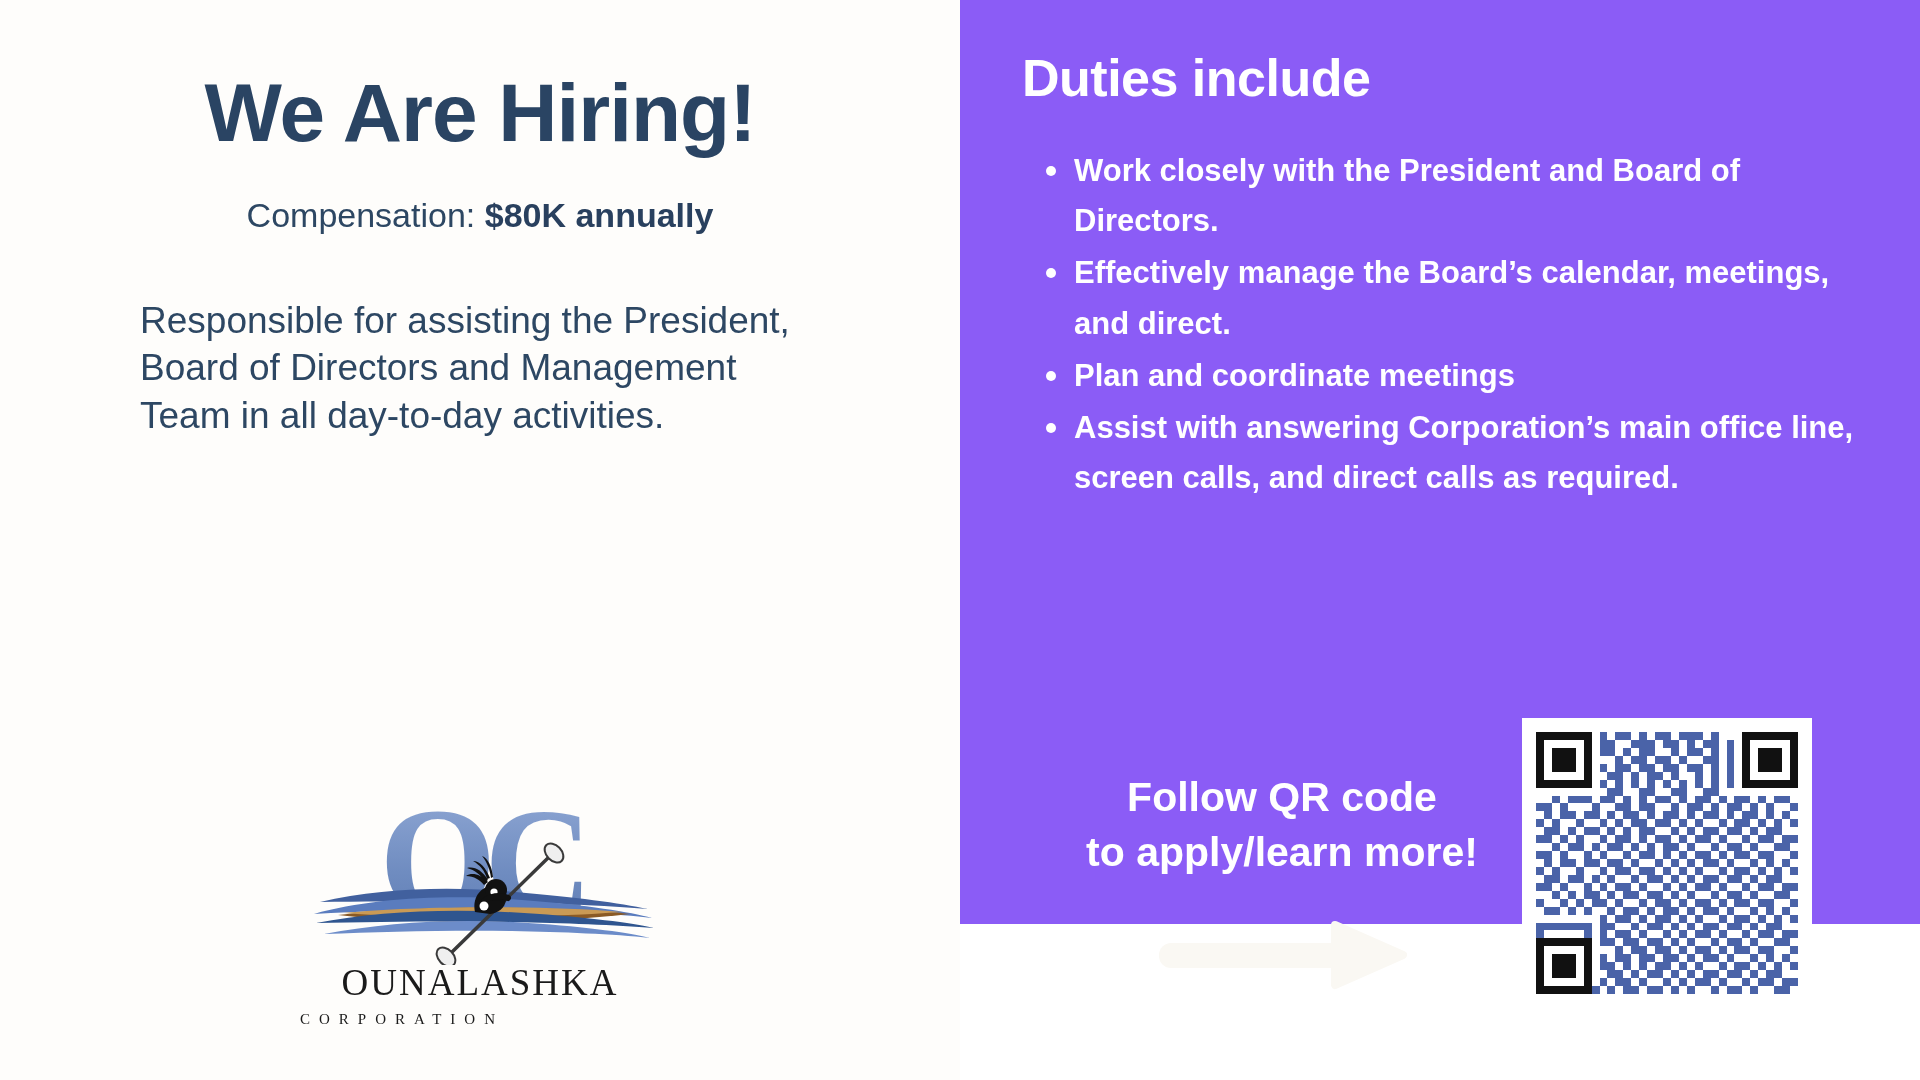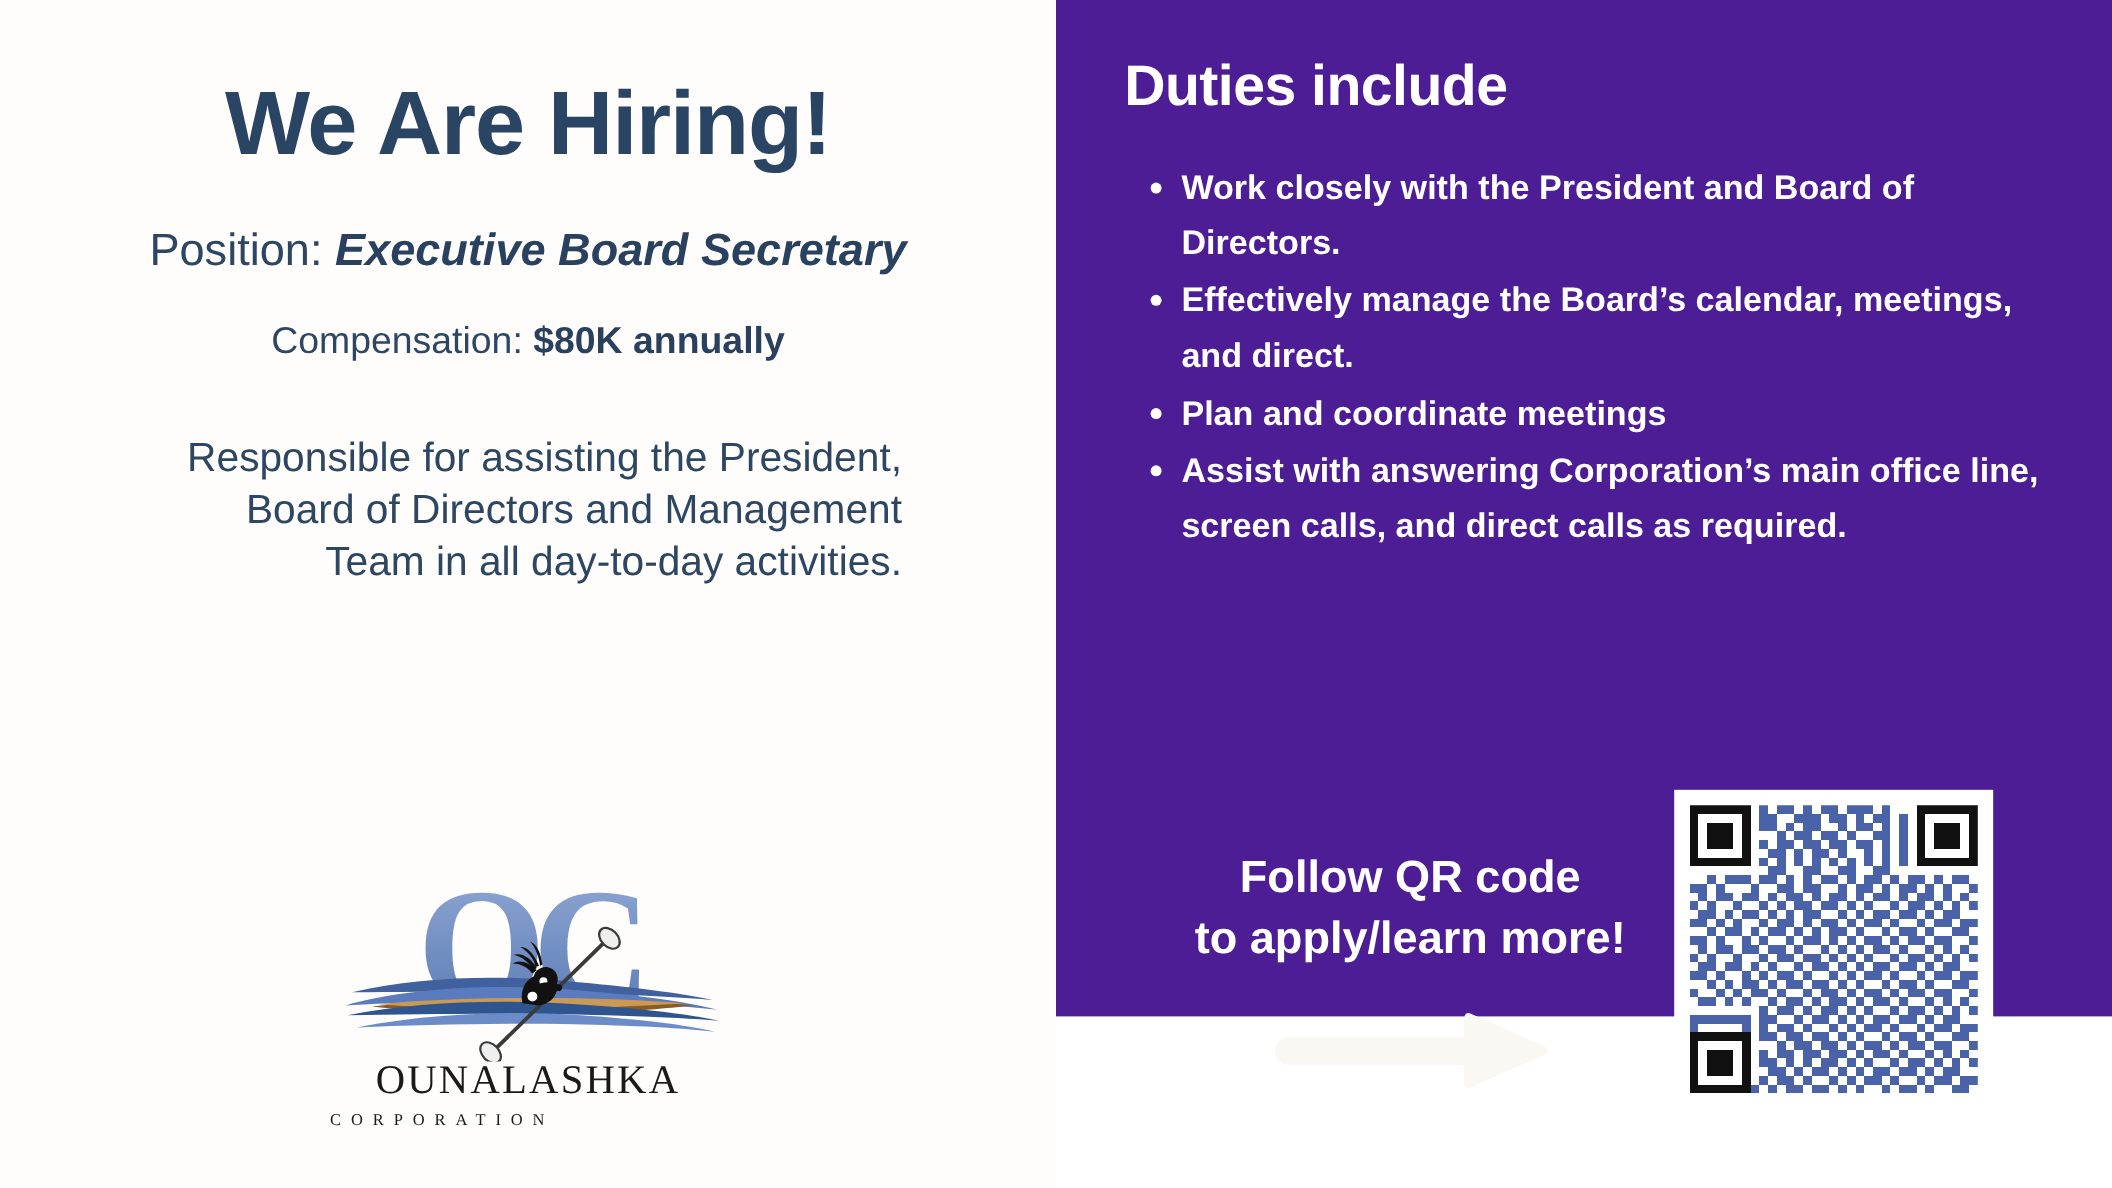--- a/index.html
+++ b/index.html
@@ -44,21 +44,21 @@
     font-size:34px;
     color:#2D4763;
     white-space:nowrap;
   }
   .comp-line .strong { font-weight:bold; color:#29405E; }
   .description {
     margin-top:62px;
     font-size:37px;
     line-height:1.28;
     color:#2D4763;
-    text-align:right;
+    text-align:left;
     width:680px;
   }
 
   
   .logo-wrap {
     position:absolute;
     left:50%; transform:translateX(-50%);
     top:790px;
     width:360px; height:240px;
   }
@@ -92,21 +92,21 @@
     font-family:"Liberation Serif", serif;
     font-size:15px;
     color:#1A1A1A;
     letter-spacing:9px;
     margin-top:7px;
   }
 
   
   .right-panel {
     width:960px; height:924px;
-    background:#4c1d95;
+    background:#8b5cf6;
     position:relative;
     padding:48px 60px 0 62px;
   }
   .duties-title {
     font-size:52px;
     font-weight:bold;
     color:#FFFFFF;
     letter-spacing:-0.5px;
   }
   .duties-list { list-style:none; margin-top:38px; }
@@ -157,23 +157,20 @@
 </style>
 </head>
 <body>
 
 <div class="poster">
 
   <div class="left-panel">
 
     <div class="headline">We Are Hiring!</div>
 
-    <div class="position-line">
-      <span>Position: </span><span class="strong-italic">Executive Board Secretary</span>
-    </div>
 
     <div class="comp-line">
       <span>Compensation: </span><span class="strong">$80K annually</span>
     </div>
 
     <div class="description">Responsible for assisting the President, Board of Directors and Management Team in all day-to-day activities.</div>
 
     <div class="logo-wrap">
       <div class="logo-mark">
         <div class="logo-oc">OC</div>

